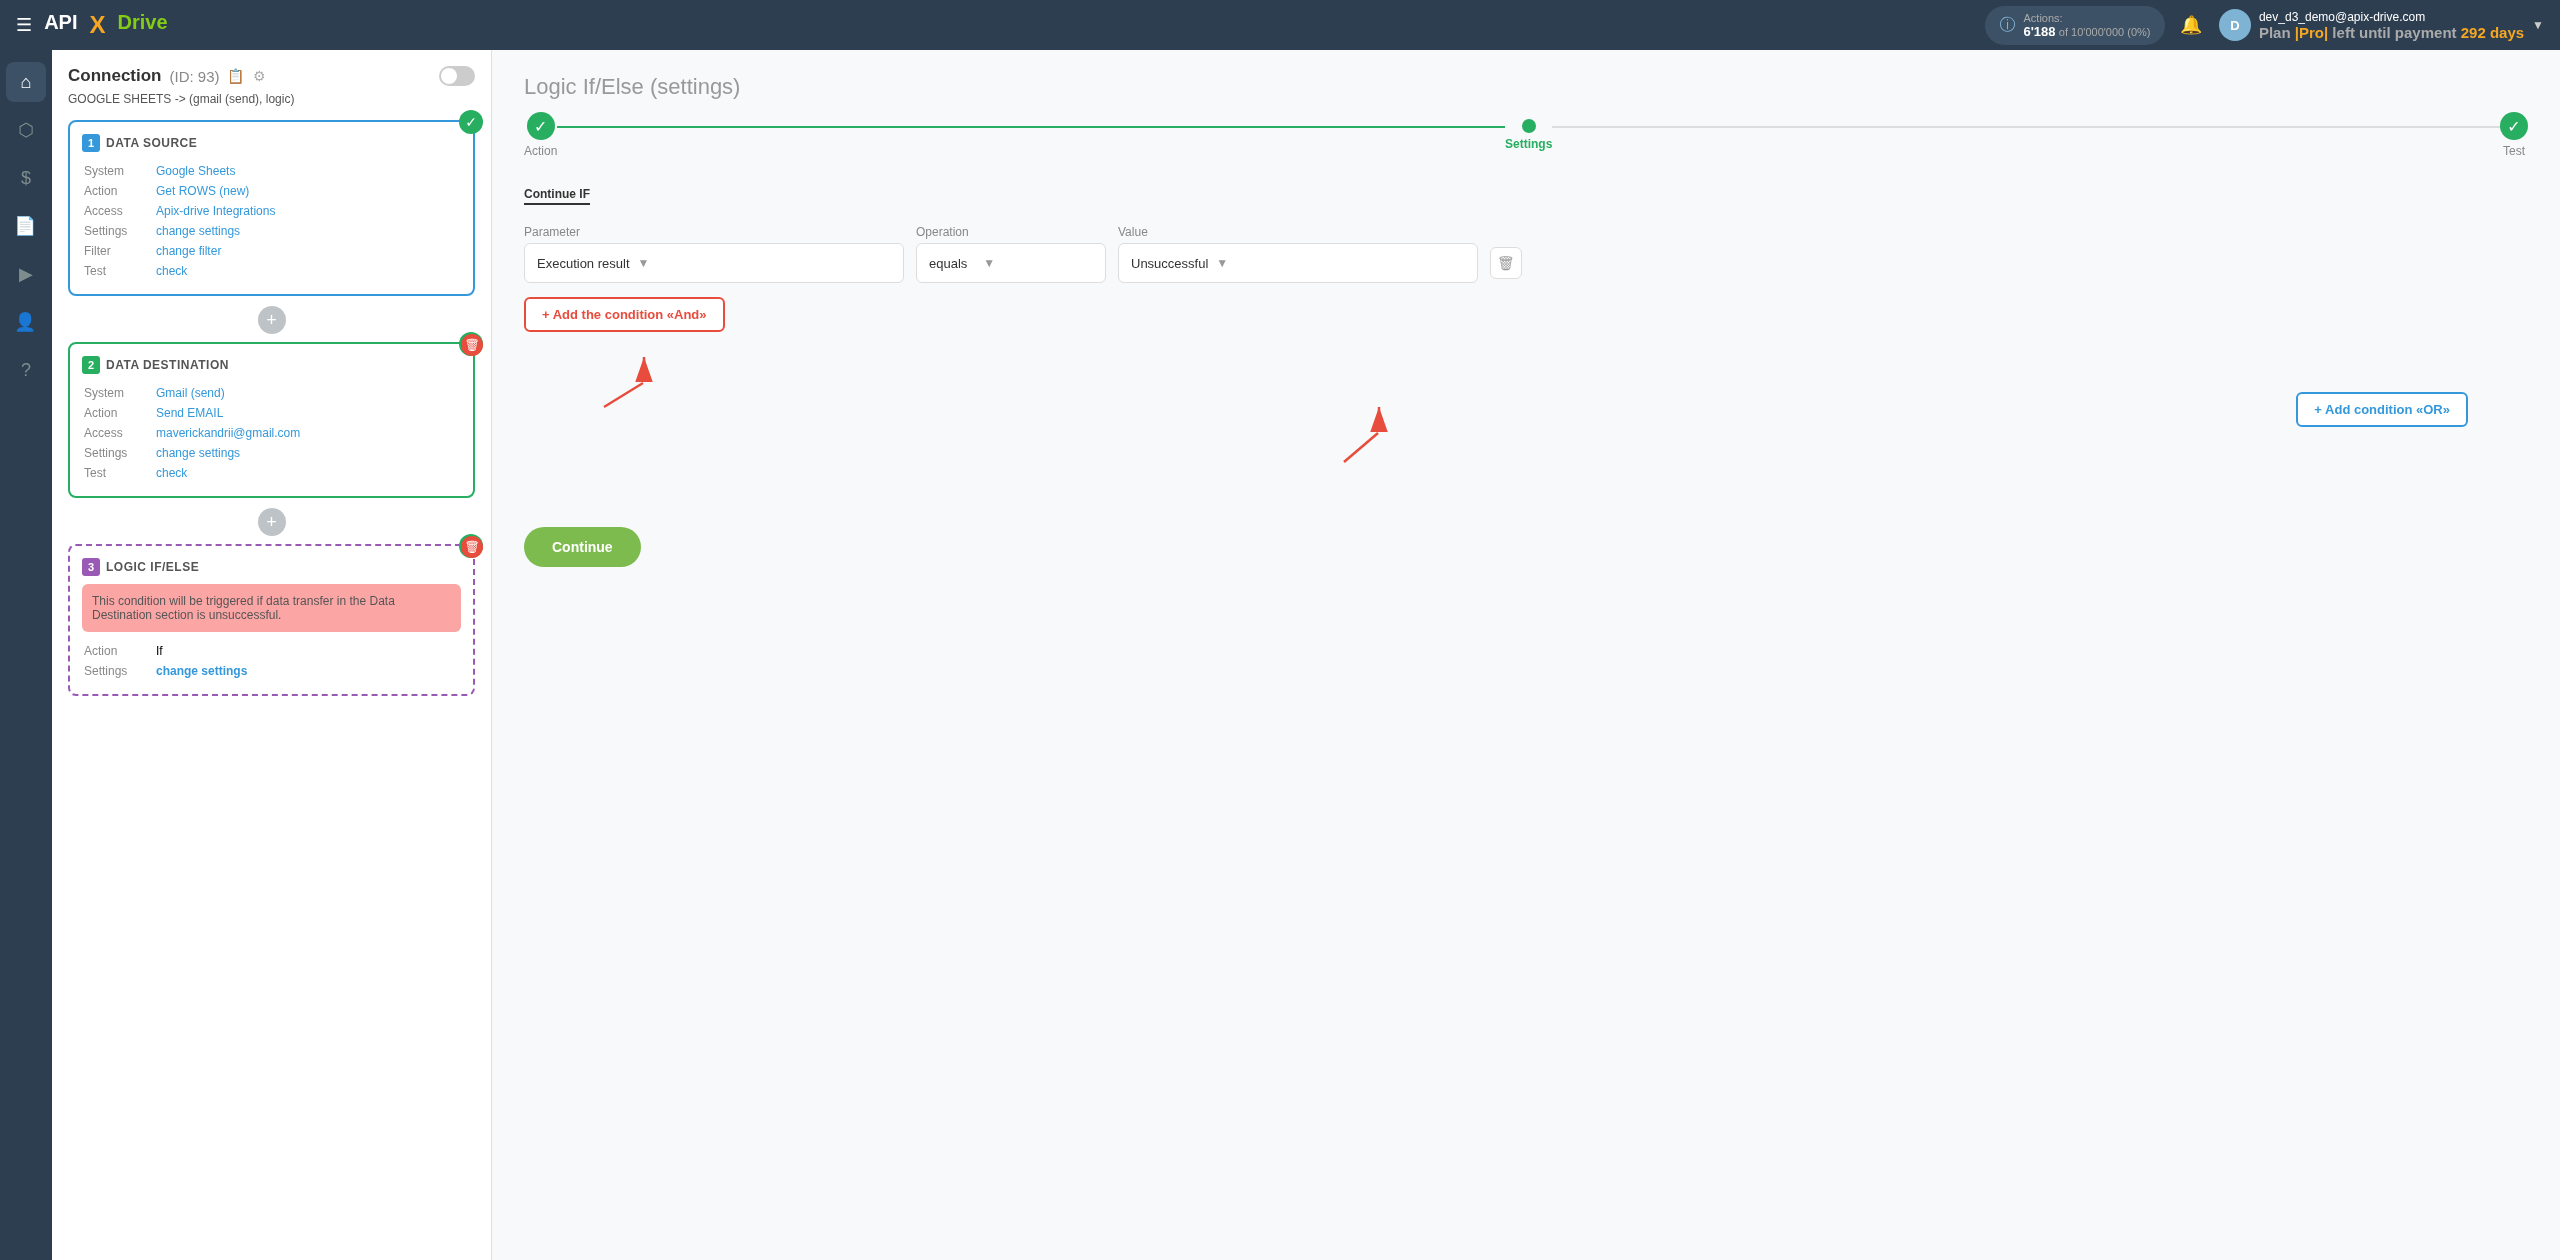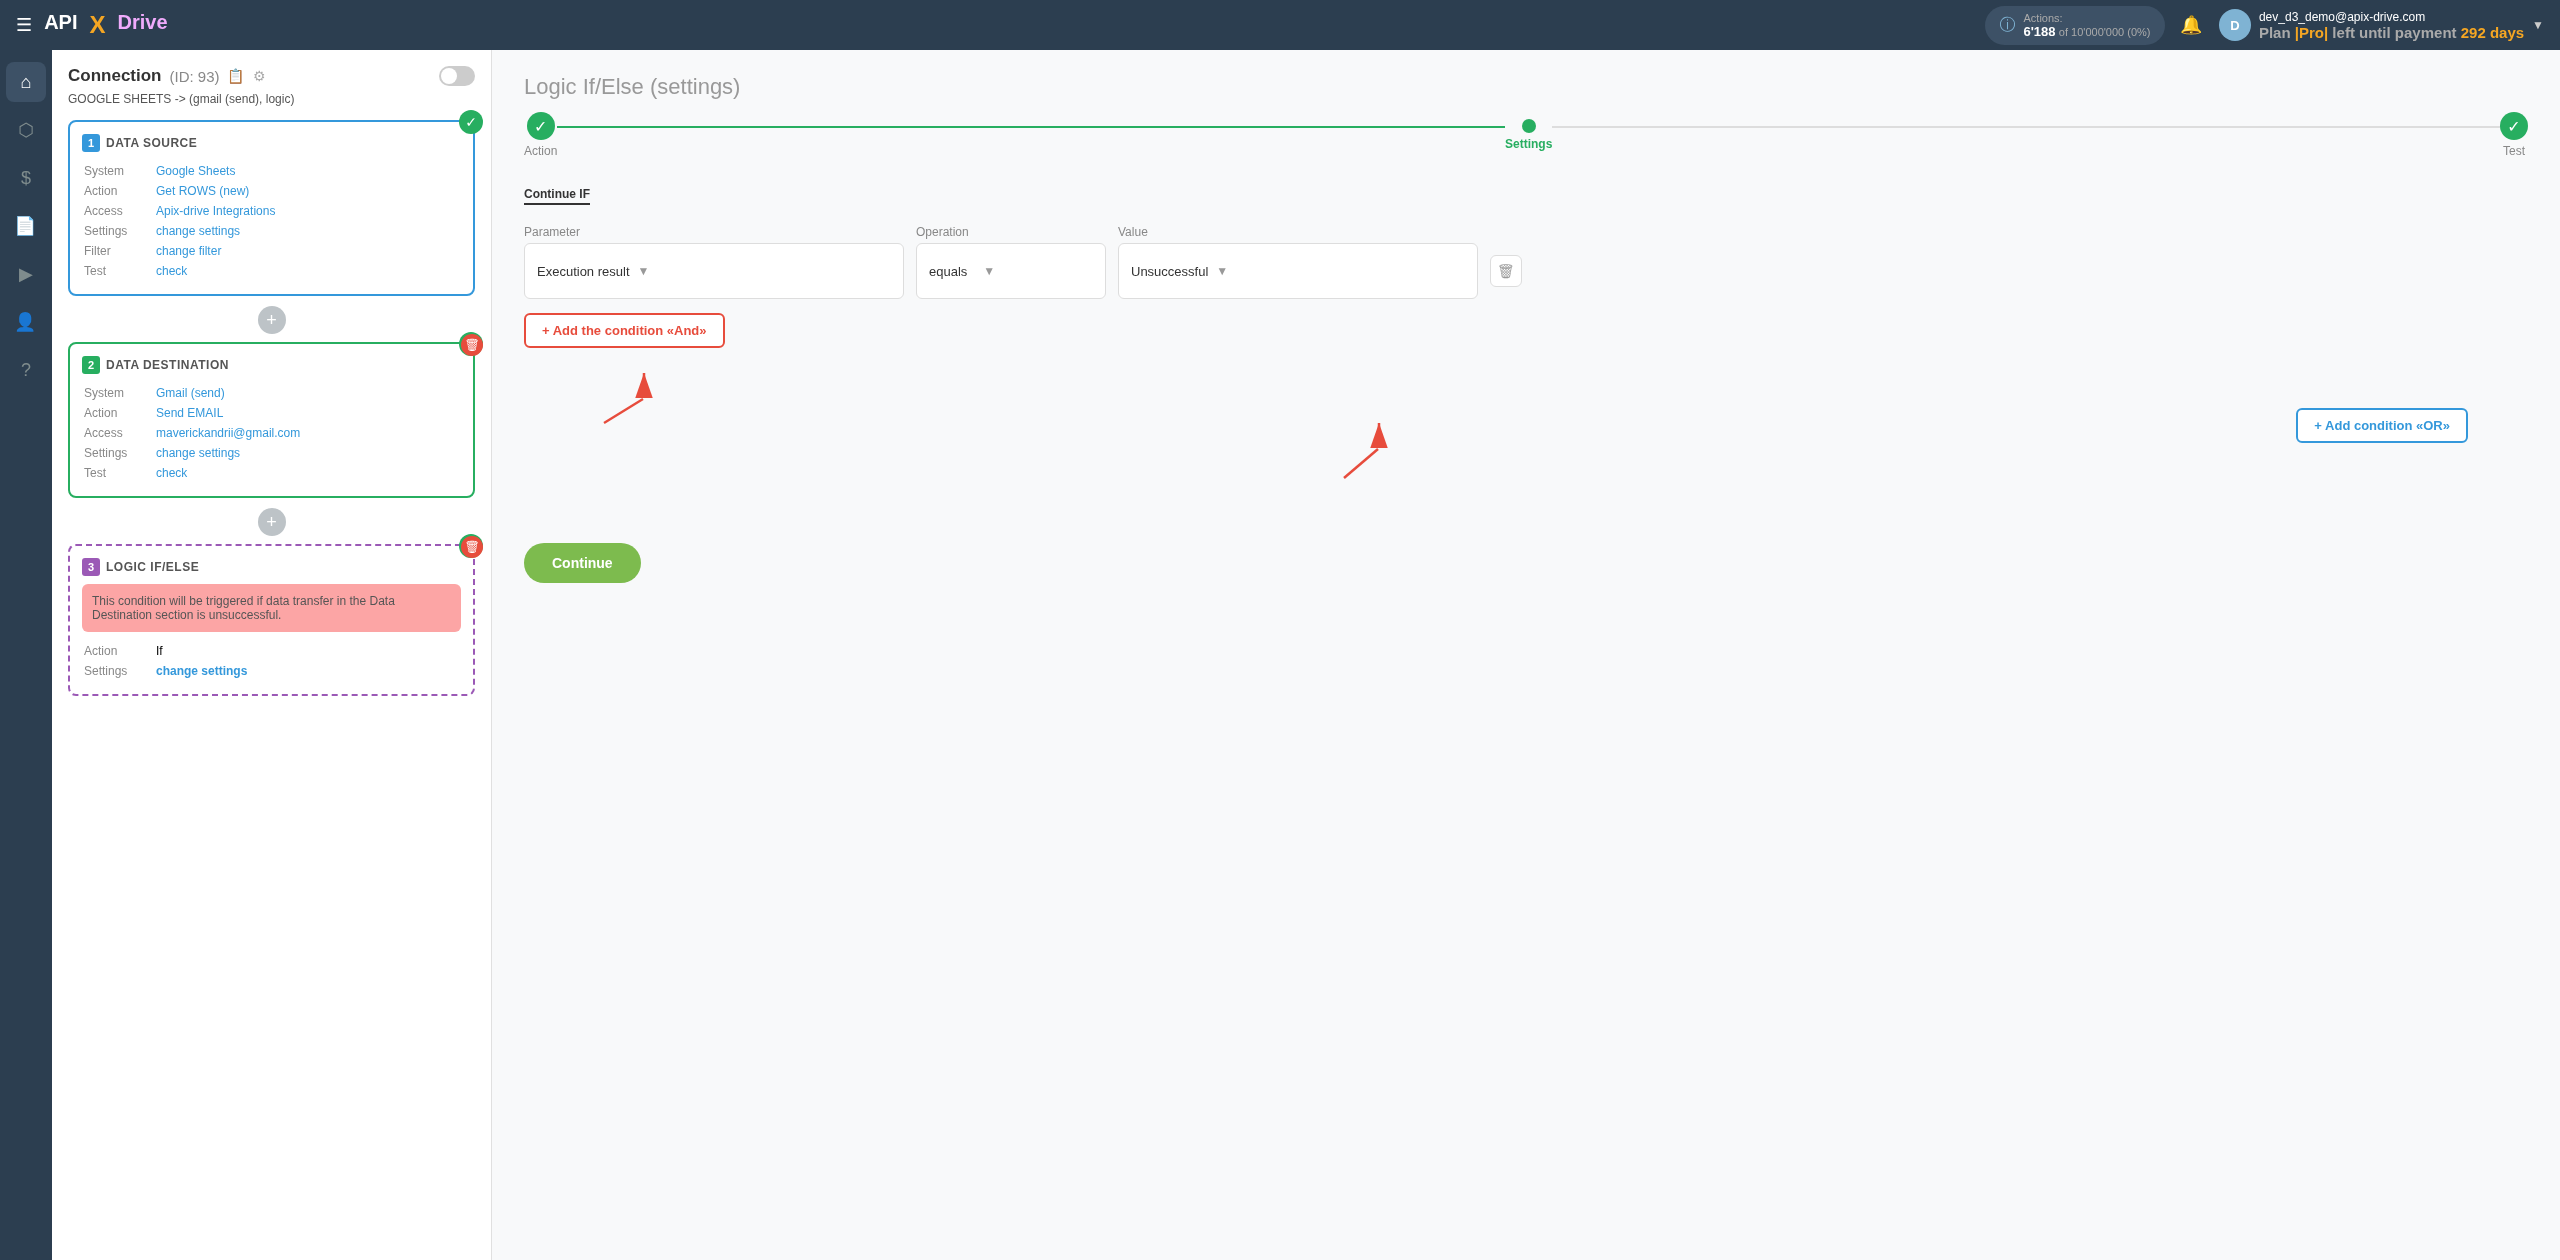--- a/index.html
+++ b/index.html
@@ -14,21 +14,21 @@
       align-items: center;
       padding: 0 16px;
       justify-content: space-between;
       flex-shrink: 0;
       z-index: 100;
     }
     .top-nav-left { display: flex; align-items: center; gap: 12px; }
     .logo { display: flex; align-items: flex-start; gap: 12px; font-size: 20px; font-weight: bold; }
     .logo-api { color: #fff; }
     .logo-x { color: #f5a623; font-size: 24px; }
-    .logo-drive { color: #f0abfc; }
+    .logo-drive { color: #84cc16; }
     .hamburger { cursor: pointer; font-size: 18px; color: #fff; }
 
     .top-nav-right { display: flex; align-items: center; gap: 16px; }
     .actions-badge {
       background: #3d5166;
       border-radius: 20px;
       padding: 6px 14px;
       display: flex;
       align-items: center;
       gap: 8px;
@@ -195,21 +195,21 @@
 
     
     .filter-row {
       display: flex; align-items: center; gap: 12px;
       margin-bottom: 14px;
     }
     .filter-label { font-size: 12px; color: #888; margin-bottom: 4px; }
     .filter-select {
       position: relative; display: flex; align-items: center;
       border: 1px solid #ddd; border-radius: 6px; background: #fff;
-      padding: 0 12px; height: 56px; cursor: pointer;
+      padding: 0 12px; height: 40px; cursor: pointer;
     }
     .filter-select-text { font-size: 13px; color: #333; }
     .filter-select-arrow { margin-left: 8px; color: #999; font-size: 12px; }
     .filter-select.param { min-width: 380px; }
     .filter-select.op { min-width: 190px; gap: 8px; }
     .filter-select.val { min-width: 360px; }
     .delete-btn {
       width: 32px; height: 32px; border: 1px solid #ddd;
       border-radius: 6px; display: flex; align-items: center; justify-content: center;
       color: #999; cursor: pointer; background: #fff; font-size: 14px; margin-top: 18px;

